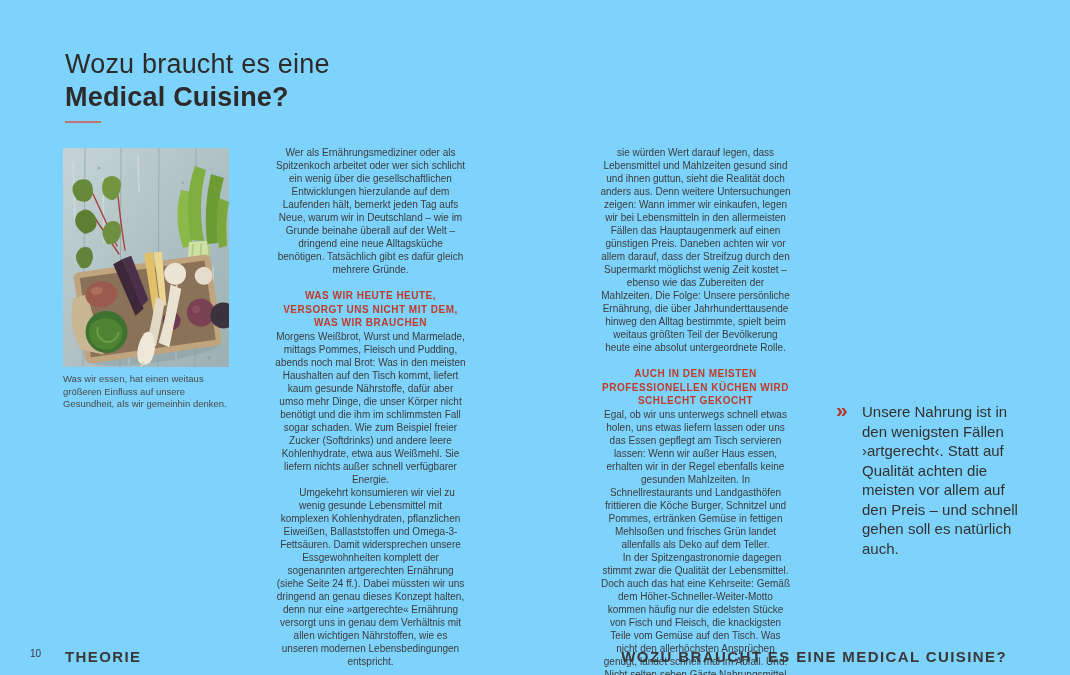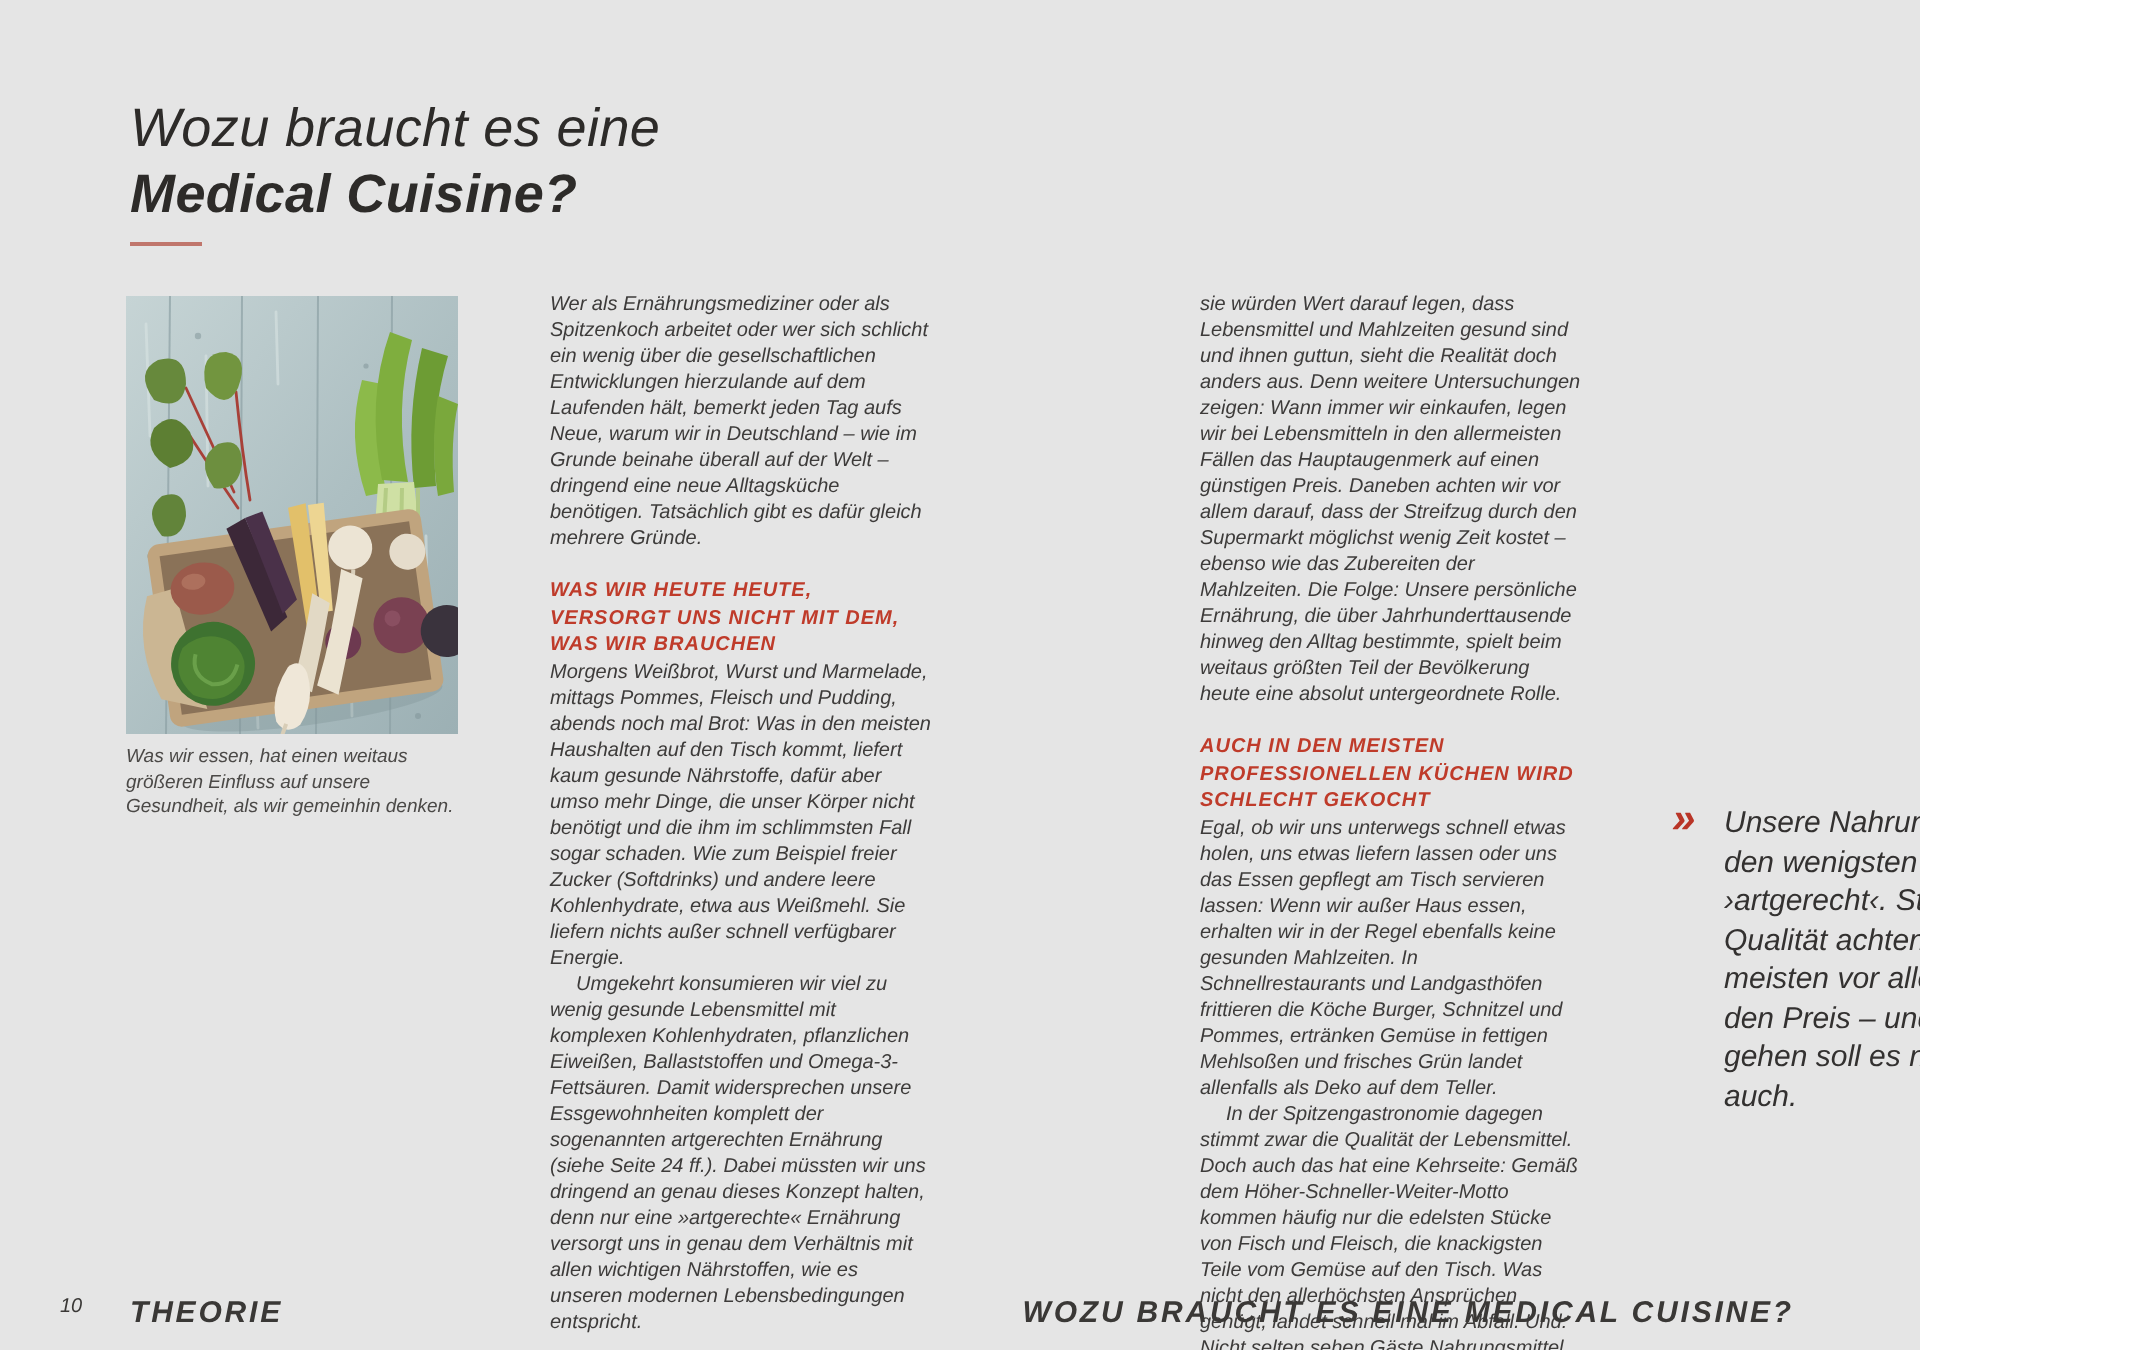--- a/index.html
+++ b/index.html
@@ -1,30 +1,30 @@
 <!DOCTYPE html>
 <html lang="de"><head>
 <meta charset="utf-8">
 <style>
   html,body{margin:0;padding:0;background:#ffffff;}
   .spread{
-    position:relative;width:960px;height:675px;background:#e5e5e5;overflow:hidden;
-    font-family:"Liberation Sans", sans-serif;color:#3d3b3a;font-style:italic;
+    position:relative;width:1070px;height:675px;background:#7dd3fc;overflow:hidden;
+    font-family:"Liberation Sans", sans-serif;color:#3d3b3a;
   }
   
   .page-title{position:absolute;left:65px;top:48px;font-size:27px;line-height:33px;
     color:#2d2b29;font-weight:400;letter-spacing:.2px;margin:0;}
   .page-title .t2{display:block;font-weight:700;}
   .title-rule{position:absolute;left:65px;top:121px;width:36px;height:2px;background:#c0766c;}
   .photo{position:absolute;left:63px;top:148px;width:166px;height:219px;overflow:hidden;}
   .photo svg{display:block;}
   .caption{position:absolute;left:63px;top:373px;width:172px;font-size:9.5px;line-height:12.5px;color:#4b4947;}
   
   .textcol{position:absolute;top:146px;width:191px;font-size:10px;line-height:13px;
-    color:#3d3b3a;text-align:left;-webkit-hyphens:auto;hyphens:auto;}
+    color:#3d3b3a;text-align:center;-webkit-hyphens:auto;hyphens:auto;}
   .col1{left:275px;}
   .col2{left:600px;}
   .textcol p{margin:0;}
   .textcol p.indent{text-indent:13px;}
   .sec-heading{margin:13px 0 0 0;font-size:10px;line-height:13.5px;font-weight:700;
     letter-spacing:.5px;color:#bf3b2a;}
   
   .pullquote{position:absolute;left:836px;top:402px;width:182px;padding-left:26px;
     font-size:15px;line-height:19.5px;color:#333130;box-sizing:border-box;}
   .pq-marker{position:absolute;left:0;top:-2px;font-size:21px;font-weight:700;

